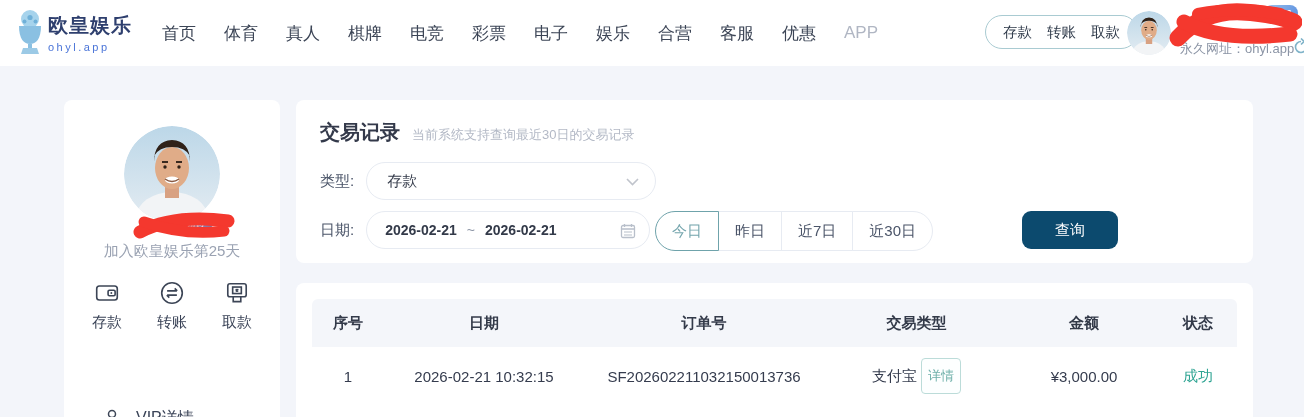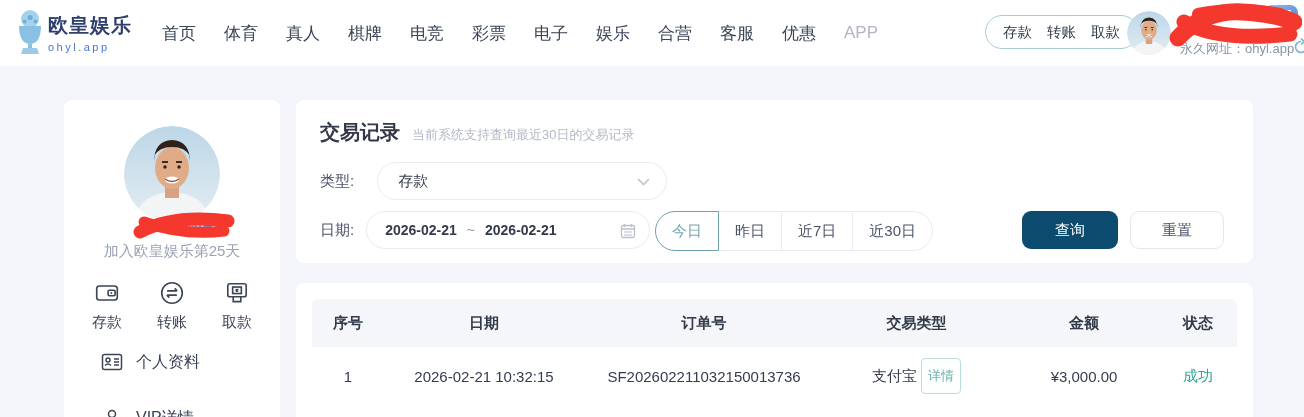--- a/index.html
+++ b/index.html
@@ -39,21 +39,21 @@
   .side-actions { position:absolute; left:0; top:180px; width:216px; display:flex; justify-content:space-between; padding:0 28px; }
   .side-action { display:flex; flex-direction:column; align-items:center; gap:7px; cursor:pointer; }
   .side-action .lbl { font-size:15px; color:#3a4357; }
   .menu-item { position:absolute; left:36px; display:flex; align-items:center; gap:12px; cursor:pointer; }
   .menu-item .lbl { font-size:16px; color:#3a4357; }
   
   .filter-card { position:absolute; left:296px; top:100px; width:957px; height:163px; background:#fff; border-radius:8px; }
   .f-title-row { position:absolute; left:24px; top:19px; display:flex; align-items:baseline; gap:12px; }
   .f-title { font-size:20px; font-weight:bold; color:#33394a; }
   .f-sub { font-size:13px; color:#b3b9c6; }
-  .f-row-type { position:absolute; left:24px; top:62px; display:flex; align-items:center; gap:23px; }
+  .f-row-type { position:absolute; left:24px; top:62px; display:flex; align-items:center; gap:12px; }
   .f-row-date { position:absolute; left:24px; top:111px; display:flex; align-items:center; gap:12px; }
   .f-label { font-size:15px; color:#4a5468; }
   .f-select { position:relative; width:290px; height:38px; border:1px solid #e7ebf2; border-radius:19px;
     background:#fff; display:flex; align-items:center; padding:0 20px; cursor:pointer; }
   .f-select .val { font-size:15px; color:#333a49; }
   .f-select .chev { position:absolute; right:16px; top:15px; }
   .f-dateinput { position:relative; width:284px; height:38px; border:1px solid #e7ebf2; border-radius:19px;
     background:#fff; display:flex; align-items:center; gap:10px; padding:0 18px; cursor:text; }
   .f-dateinput span { font-size:14px; font-weight:bold; color:#333a49; }
   .f-dateinput .sep { color:#8b94a5; font-weight:normal; }
@@ -231,31 +231,20 @@
           <rect x="3.5" y="3.5" width="17" height="12" rx="2"></rect>
           <rect x="8" y="6.5" width="8" height="6"></rect>
           <path d="M12,8 L12,11 M10.7,8.6 L13.3,10.4 M13.3,8.6 L10.7,10.4" stroke-width="1.1"></path>
           <path d="M8.5,15.5 L8.5,20 L15.5,20 L15.5,15.5"></path>
         </svg>
       </span>
       <span class="lbl">取款</span>
     </div>
   </div>
 
-  <div class="menu-item" style="top:250px;">
-    <span>
-      <svg width="24" height="24" viewBox="0 0 24 24" fill="none" stroke="#3c4556" stroke-width="1.5">
-        <rect x="2.5" y="4.5" width="19" height="15" rx="2"></rect>
-        <circle cx="8" cy="10" r="2"></circle>
-        <path d="M5,15.5 Q8,12.5 11,15.5"></path>
-        <path d="M14,9 L19,9 M14,12 L19,12 M14,15 L19,15"></path>
-      </svg>
-    </span>
-    <span class="lbl">个人资料</span>
-  </div>
 
   <div class="menu-item" style="top:306px;">
     <span>
       <svg width="24" height="24" viewBox="0 0 24 24" fill="none" stroke="#3c4556" stroke-width="1.5">
         <circle cx="12" cy="8" r="3.5"></circle>
         <path d="M4.5,20 Q12,12.5 19.5,20"></path>
       </svg>
     </span>
     <span class="lbl">VIP详情</span>
   </div>
@@ -296,21 +285,20 @@
   </div>
 
   <div class="seg-group">
     <div class="seg first selected">今日</div>
     <div class="seg">昨日</div>
     <div class="seg">近7日</div>
     <div class="seg last">近30日</div>
   </div>
 
   <button class="btn-query">查询</button>
-  <button class="btn-reset">重置</button>
 </div>
 
 <div class="table-card">
   <div class="tbl">
     <div class="tbl-head">
       <div class="th c0">序号</div>
       <div class="th c1">日期</div>
       <div class="th c2">订单号</div>
       <div class="th c3">交易类型</div>
       <div class="th c4">金额</div>

